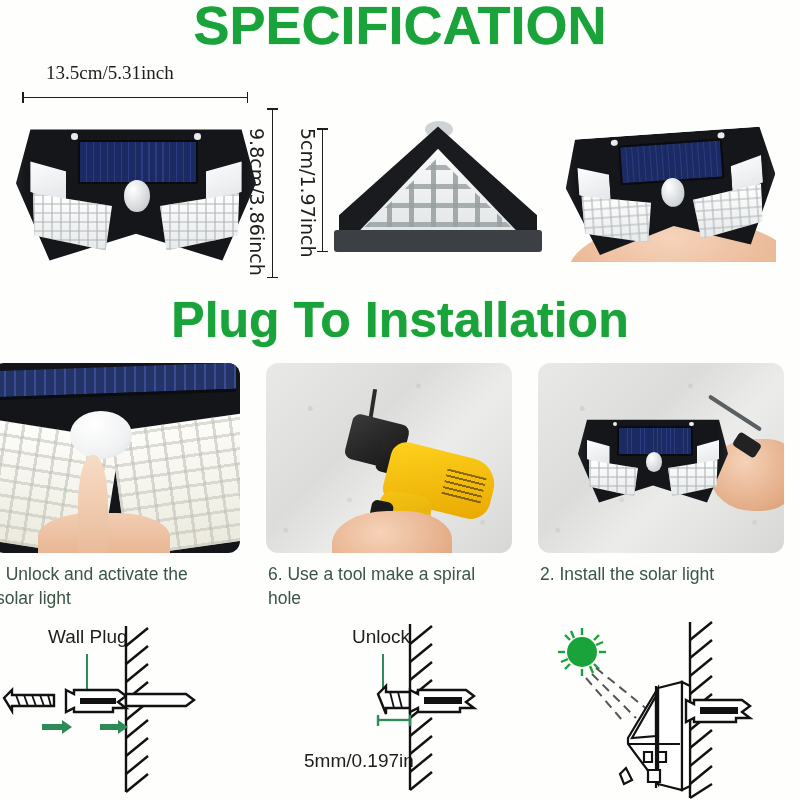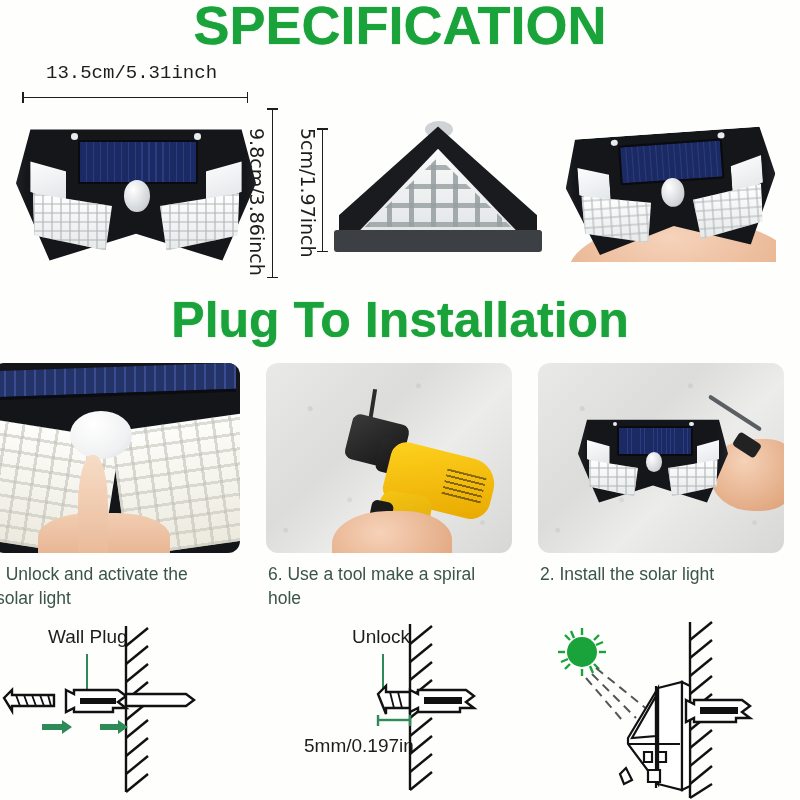--- a/index.html
+++ b/index.html
@@ -24,21 +24,21 @@
     position:absolute;left:0;top:291px;width:800px;
     text-align:center;
     font-weight:bold;font-size:50px;
     color:#1aa33a;
     text-shadow:0 0 1px #1aa33a;
   }
 
   
   .dim-text{
     position:absolute;color:#1d1d1d;font-size:19px;
-    font-family:Liberation Mono, monospace;
+    font-family:Liberation Serif, serif;
     white-space:nowrap;
   }
   .dim-h-label{left:46px;top:62px;}
   .dim-line-h{
     position:absolute;left:22px;top:97px;width:226px;height:1px;background:#1d1d1d;
   }
   .dim-line-h:before,.dim-line-h:after{
     content:"";position:absolute;top:-5px;width:1.5px;height:11px;background:#1d1d1d;
   }
   .dim-line-h:before{left:0;}
@@ -427,21 +427,21 @@
       <g fill="#2e8b57" stroke="none">
         <path d="M42,104 L62,104 L62,100 L72,107 L62,114 L62,110 L42,110 Z"></path>
         <path d="M100,104 L118,104 L118,100 L128,107 L118,114 L118,110 L100,110 Z"></path>
       </g>
     </svg>
   </div>
 
   <div class="diag d2">
     <div class="lbl" style="left:52px;top:6px;">Unlock</div>
     <div class="leader" style="left:82px;top:34px;height:40px;"></div>
-    <div class="lbl" style="left:4px;top:115px;">5mm/0.197in</div>
+    <div class="lbl" style="left:4px;top:130px;">5mm/0.197in</div>
 
     <svg width="240" height="180" style="position:absolute;left:0;top:0;">
 
       <g stroke="#111" stroke-width="2.4" fill="none">
         <line x1="110" y1="4" x2="110" y2="170"></line>
         <line x1="110" y1="24" x2="132" y2="6"></line>
         <line x1="110" y1="42" x2="132" y2="24"></line>
         <line x1="110" y1="60" x2="132" y2="42"></line>
         <line x1="110" y1="78" x2="132" y2="60"></line>
         <line x1="110" y1="98" x2="132" y2="80"></line>

